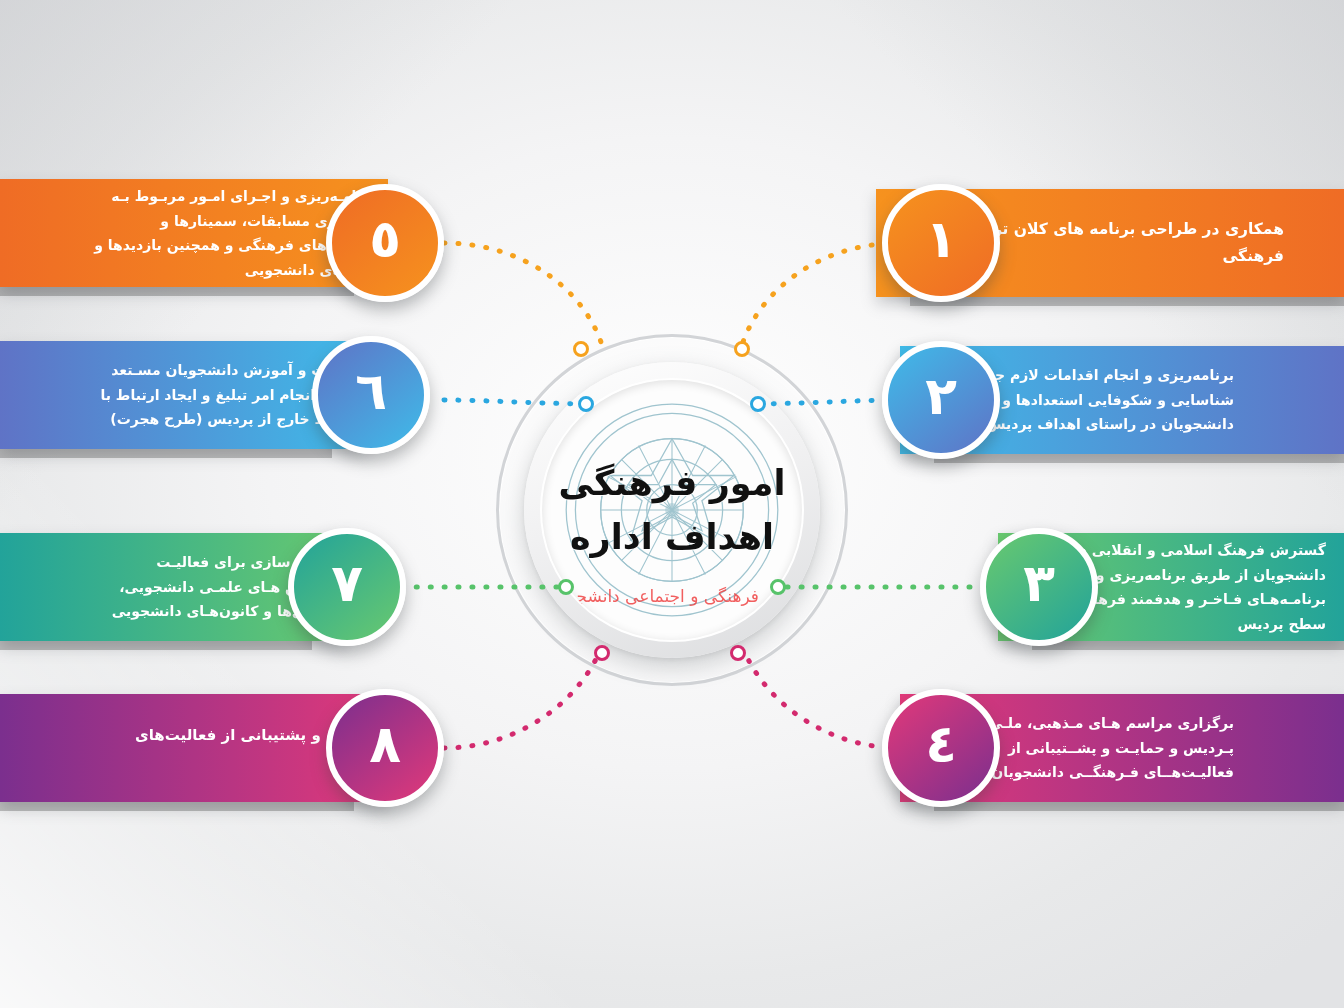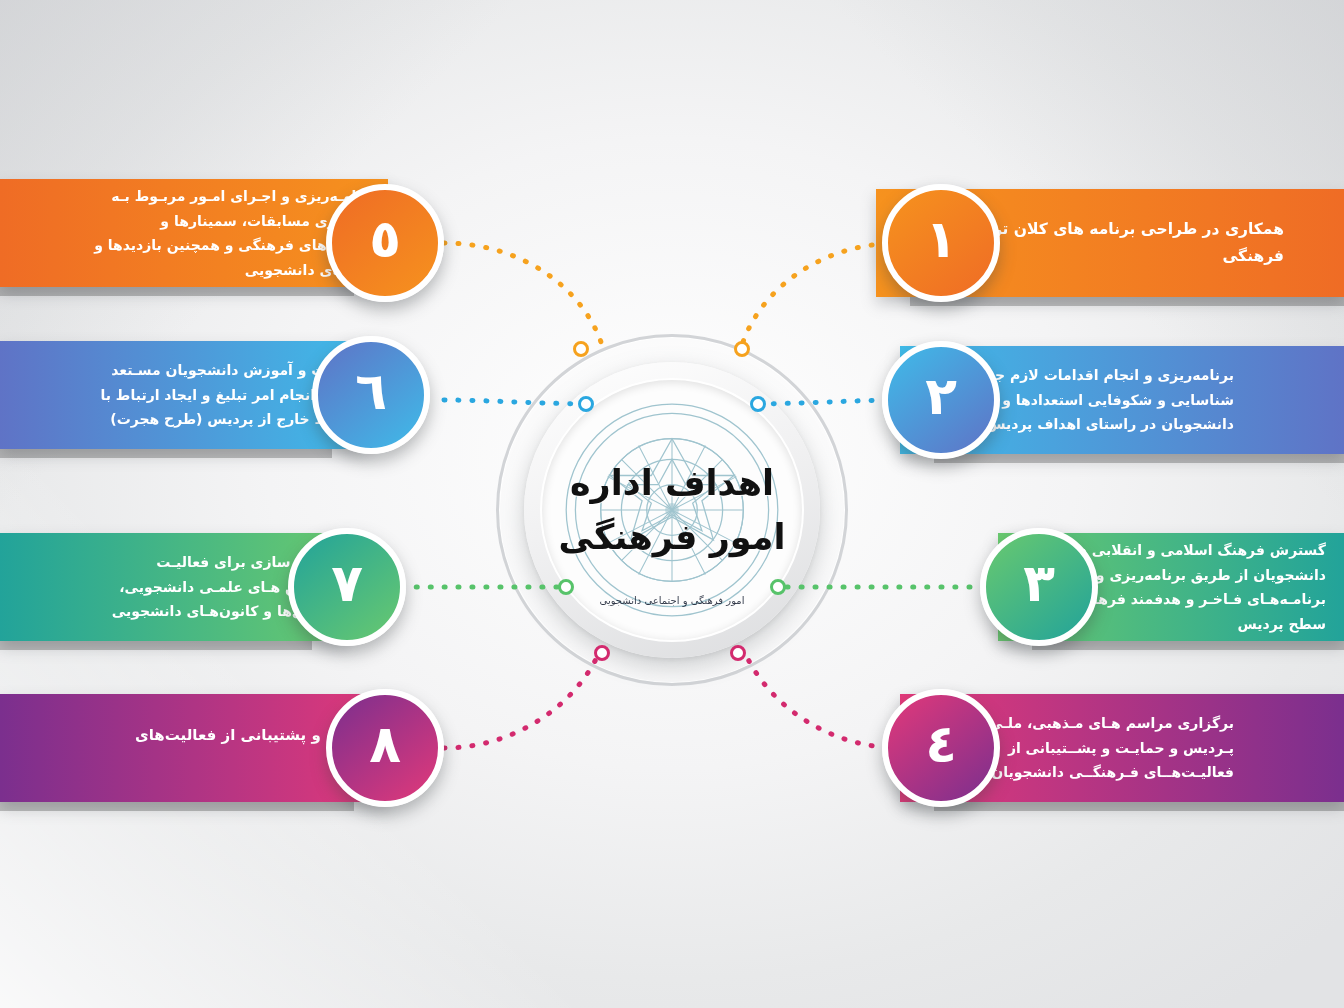--- a/index.html
+++ b/index.html
@@ -82,22 +82,22 @@
     line-height: 1.55;
     letter-spacing: 0;
     text-shadow: 0 1px 0 rgba(255,255,255,0.9);
   }
   .center-sub {
     position: absolute;
     left: 0;
     bottom: 34px;
     width: 100%;
     text-align: center;
-    font-size: 10px;
-    color: #0f172a;
+    font-size: 17px;
+    color: #ef4444;
     opacity: .85;
   }
 
   
   .bar {
     position: absolute;
     height: 108px;
     display: flex;
     align-items: center;
     box-shadow: 0 7px 14px rgba(90,95,100,0.28);
@@ -265,19 +265,19 @@
             <path d="M38 100 L162 100 M100 38 L100 162 M56 56 L144 144 M144 56 L56 144"></path>
             <path d="M71 44 L129 156 M129 44 L71 156 M44 71 L156 129 M44 129 L156 71"></path>
           </g>
         </g>
         <g fill="#2e7f96" opacity="0.55">
           <circle cx="100" cy="100" r="6"></circle>
         </g>
       </svg>
       <div class="center-sub">امور فرهنگی و اجتماعی دانشجویی</div>
       <div class="center-title">
+        <div>امور فرهنگی</div>
         <div>اهداف اداره</div>
-        <div>امور فرهنگی</div>
       </div>
     </div>
   </div>
 
 </div>
 
 </body></html>

